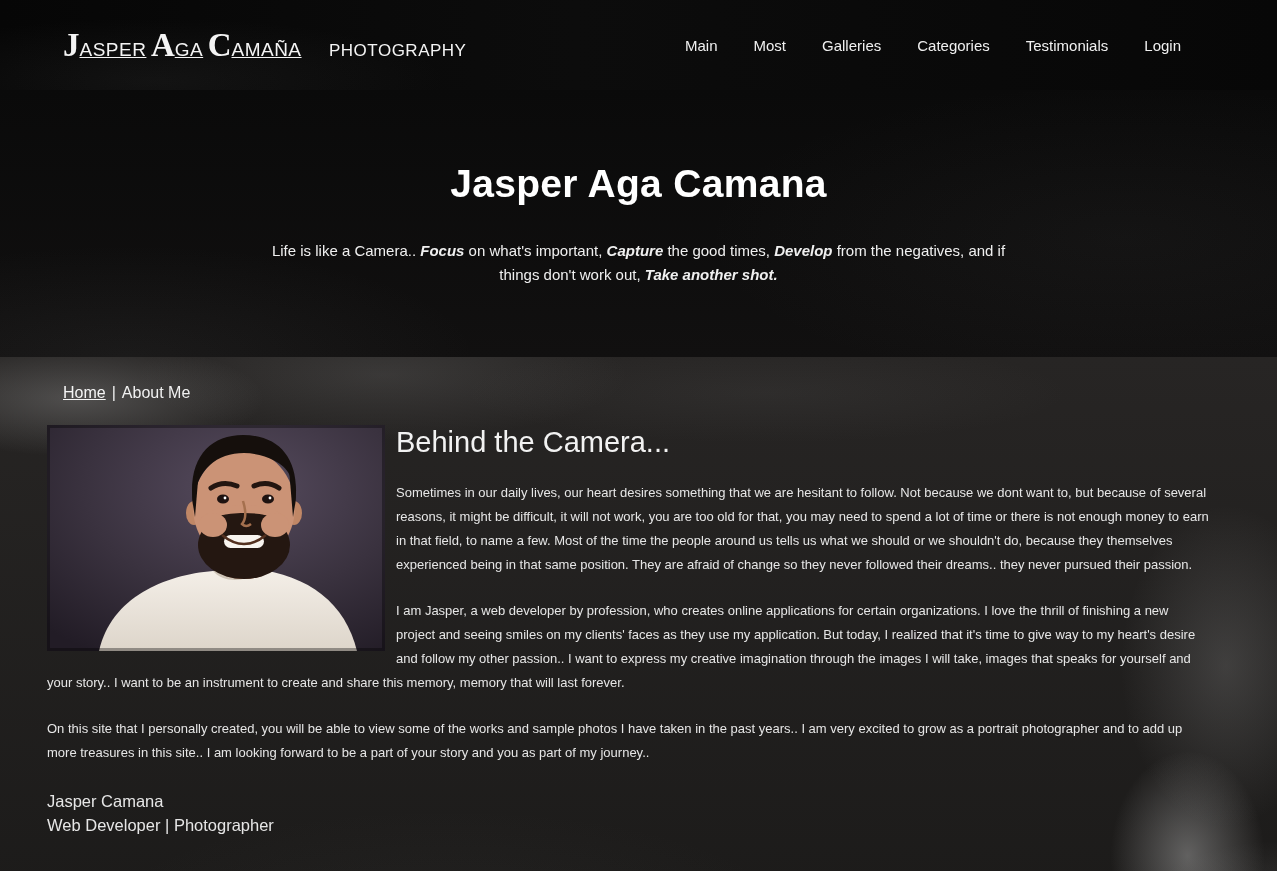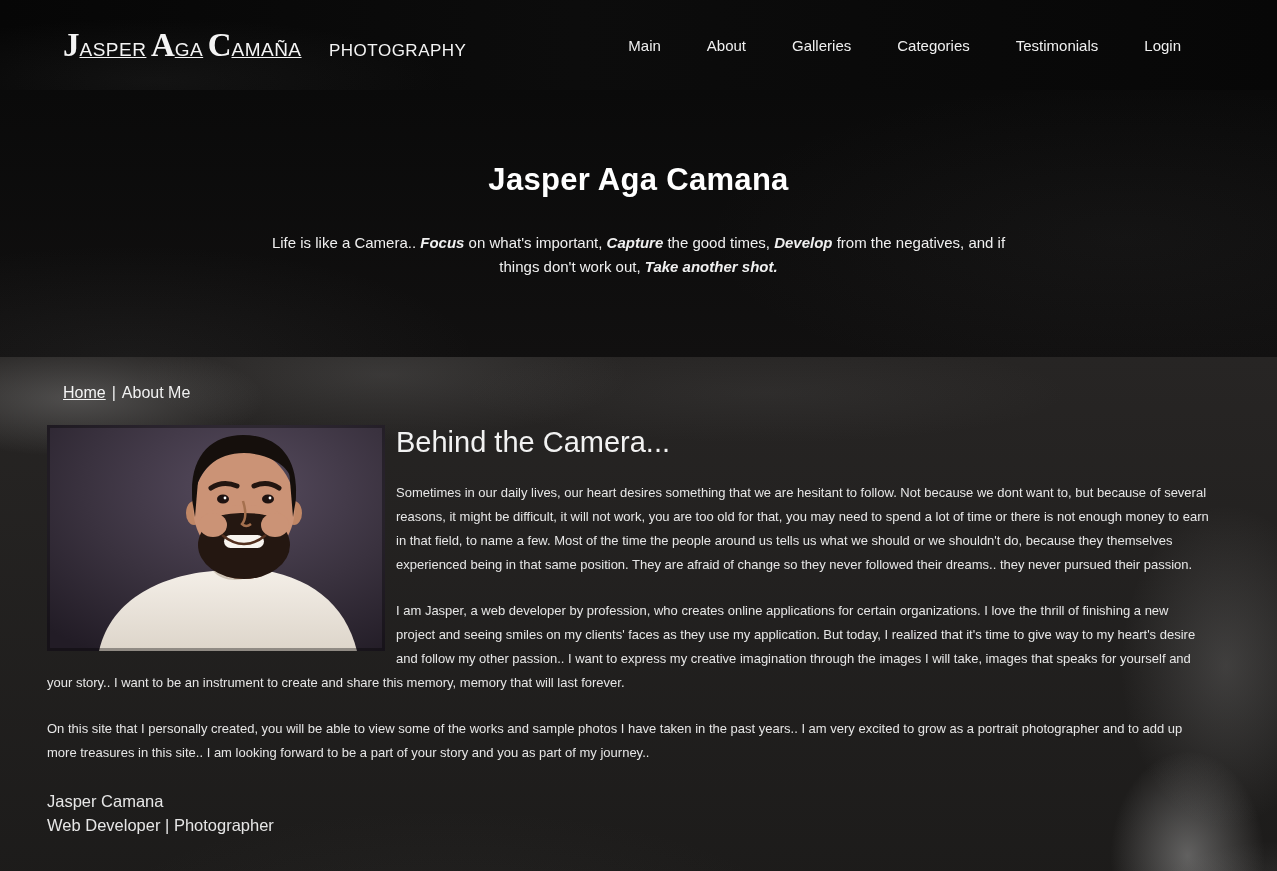--- a/index.html
+++ b/index.html
@@ -14,32 +14,32 @@
     position:relative; height:90px; display:flex; align-items:center;
     justify-content:space-between; padding:0 96px 0 63px;
     background:
       radial-gradient(420px 90px at 12% 90%, rgba(120,120,120,.10), transparent 70%),
       linear-gradient(90deg,#060606,#0c0c0c 45%,#070707);
   }
   .logo{ color:#f4f4f4; white-space:nowrap; cursor:pointer; }
   .logo .big{ font-family:"Liberation Serif", serif; font-size:33px; font-weight:700; }
   .logo .small{ font-size:19px; letter-spacing:.5px;text-decoration:underline; }
   .logo .suffix{ font-size:17px; font-weight:400; letter-spacing:.5px; margin-left:23px; }
-  .nav{ display:flex; gap:46px; align-items:center; }
+  .nav{ display:flex; gap:36px; align-items:center; }
   .nav a{ color:#f0f0f0; text-decoration:none; font-size:15px; cursor:pointer; }
 
   
   .hero{
     height:267px; text-align:center;
     background:
       radial-gradient(500px 160px at 10% 100%, rgba(130,130,130,.09), transparent 70%),
       radial-gradient(600px 220px at 88% 55%, rgba(110,110,110,.07), transparent 70%),
       linear-gradient(#0a0a0a,#111010);
   }
-  .hero-title{ padding-top:72px; font-size:31px; font-weight:700; color:#fff; letter-spacing:.3px; }
+  .hero-title{ padding-top:72px; font-size:39px; font-weight:700; color:#fff; letter-spacing:.3px; }
   .hero-tagline{
     margin:33px auto 0; max-width:765px; font-size:15px; line-height:24px; color:#f0f0f0;
   }
   .hero-tagline .bi{ font-weight:700; font-style:italic; }
   .hero-share{ margin-top:0; font-size:16.5px; line-height:24px; color:#f0f0f0; }
   .link-blue{ color:#46689b; text-decoration:none; cursor:pointer; }
   .link-green{ color:#3fa246; text-decoration:none; cursor:pointer; }
 
   
   .content{
@@ -75,21 +75,21 @@
 
   <div class="header">
     <div class="logo">
       <span class="big">J</span><span class="small">ASPER</span>
       <span class="big">A</span><span class="small">GA</span>
       <span class="big">C</span><span class="small">AMAÑA</span>
       <span class="suffix">PHOTOGRAPHY</span>
     </div>
     <div class="nav">
       <a>Main</a>
-      <a>About</a>
+      <a>Most</a>
       <a>Galleries</a>
       <a>Categories</a>
       <a>Testimonials</a>
       <a>Login</a>
     </div>
   </div>
 
   <div class="hero">
     <div class="hero-title">Jasper Aga Camana</div>
     <div class="hero-tagline">

